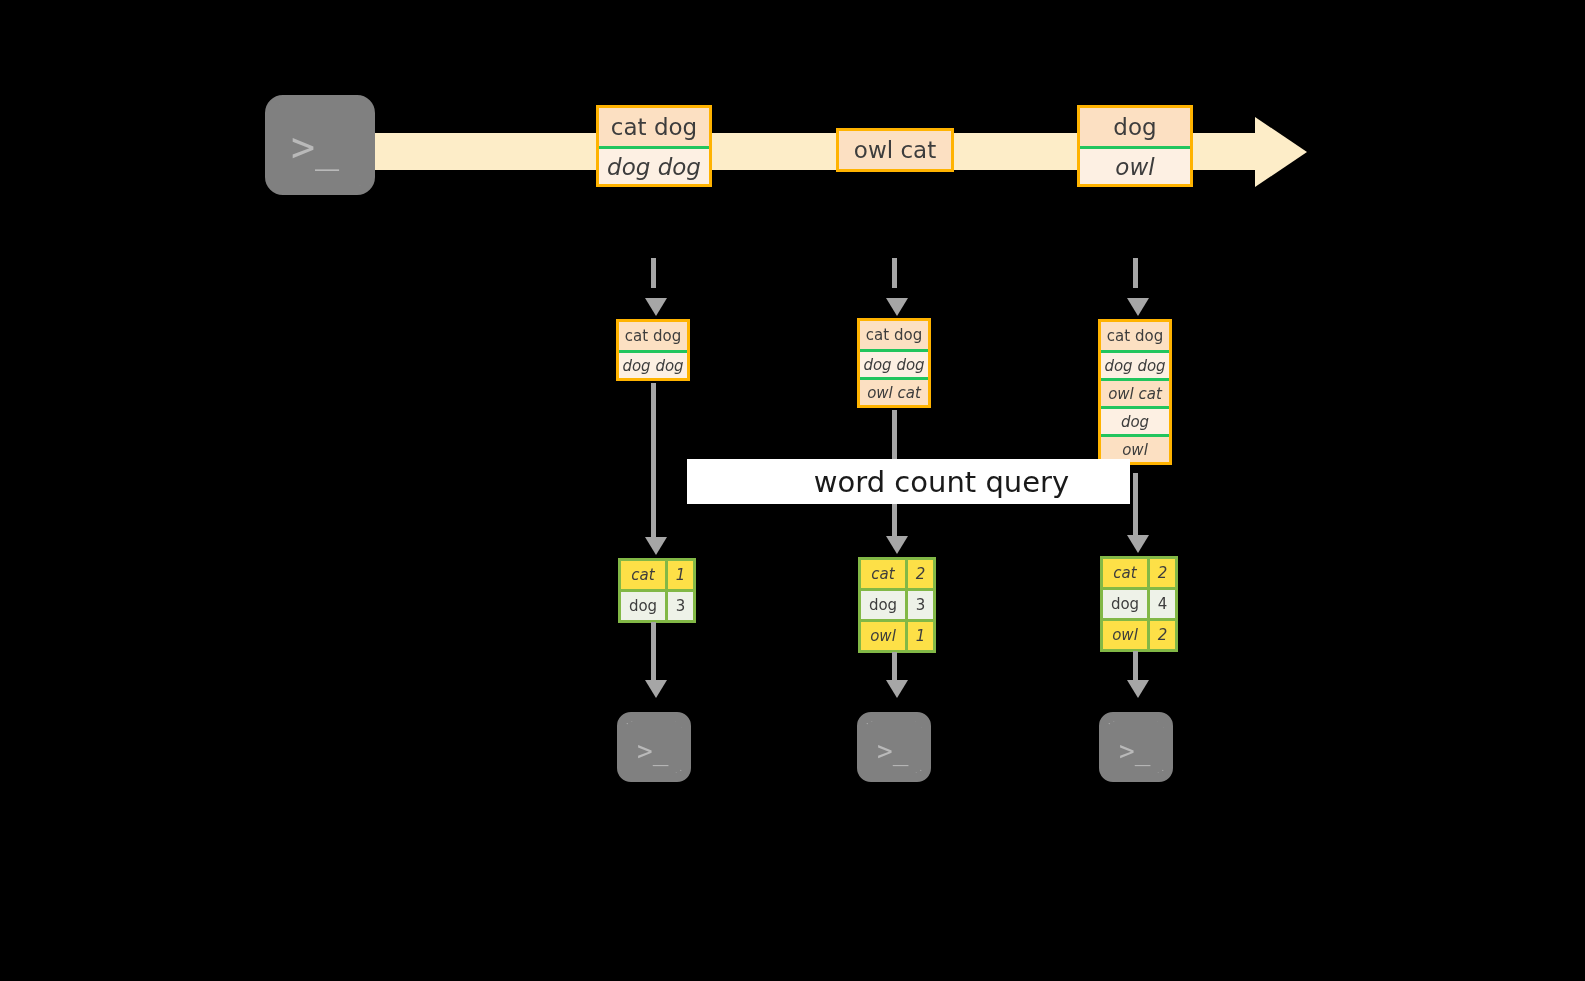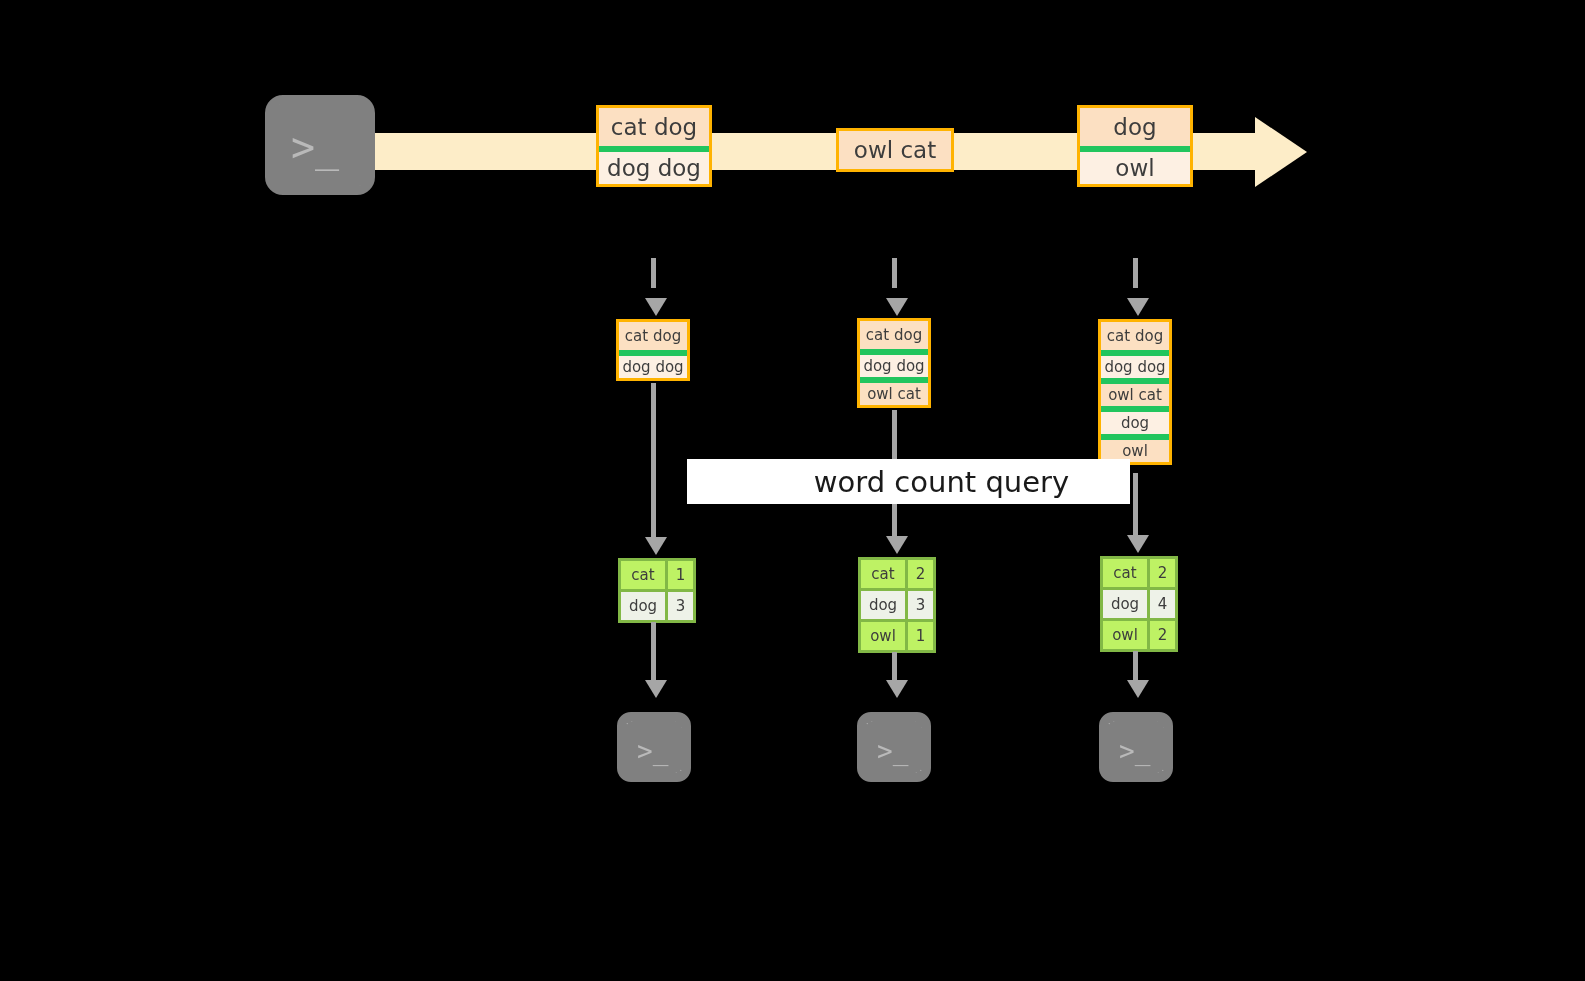--- a/index.html
+++ b/index.html
@@ -87,21 +87,21 @@
     flex-direction: column;
   }
   .recbox .cell {
     box-sizing: border-box;
     display: flex;
     align-items: center;
     justify-content: center;
     color: #3d3d3d;
     white-space: nowrap;
   }
-  .recbox .cell + .cell { border-top: 6px solid #22c55e; }
+  .recbox .cell + .cell { border-top: 3px solid #22c55e; font-style: italic; }
   .cell.shade-a { background: #fce0c2; }
   .cell.shade-b { background: #fdf0e3; }
 
   
   .recbox.top { }
   .recbox.top .cell { font-size: 23px; height: 38px; }
   .recbox.top-1 { left: 596px; top: 105px; width: 116px; }
   .recbox.top-2 { left: 836px; top: 128px; width: 118px; }
   .recbox.top-3 { left: 1077px; top: 105px; width: 116px; }
 
@@ -128,21 +128,21 @@
   .restable .k, .restable .v {
     box-sizing: border-box;
     display: flex;
     align-items: center;
     justify-content: center;
     font-size: 15px;
     color: #3d3d3d;
   }
   .restable .k { width: 44px; }
   .restable .v { width: 28px; border-left: 3px solid #82b846; }
-  .cellg-a { background: #bef264; }
+  .cellg-a { background: #fde047; font-style: italic; }
   .cellg-b { background: #eef2e8; }
 
   .restable.res-1 { left: 618px; top: 558px; }
   .restable.res-2 { left: 858px; top: 557px; }
   .restable.res-3 { left: 1100px; top: 556px; }
 
   
   .vline {
     position: absolute;
     width: 5px;

